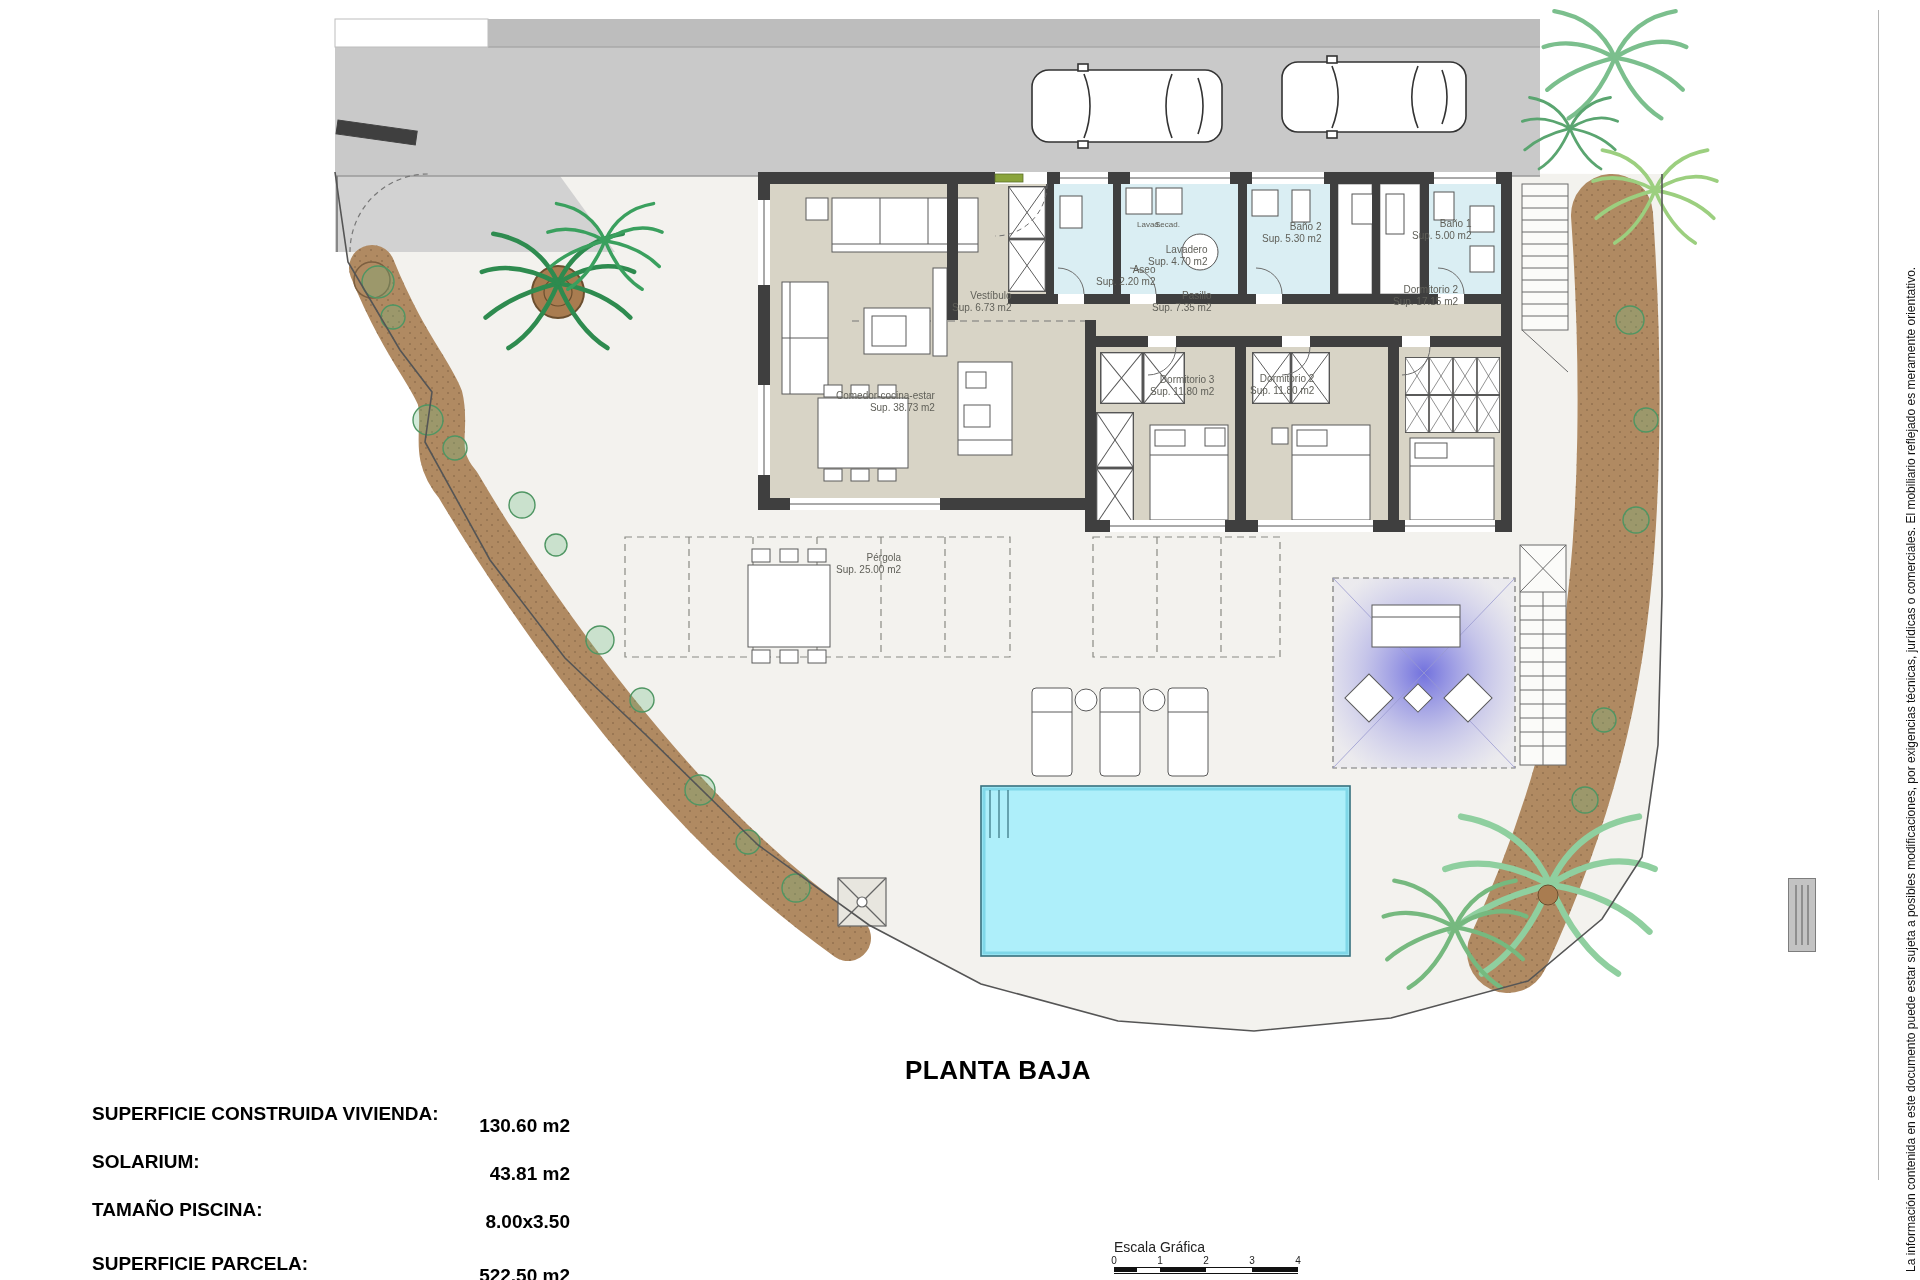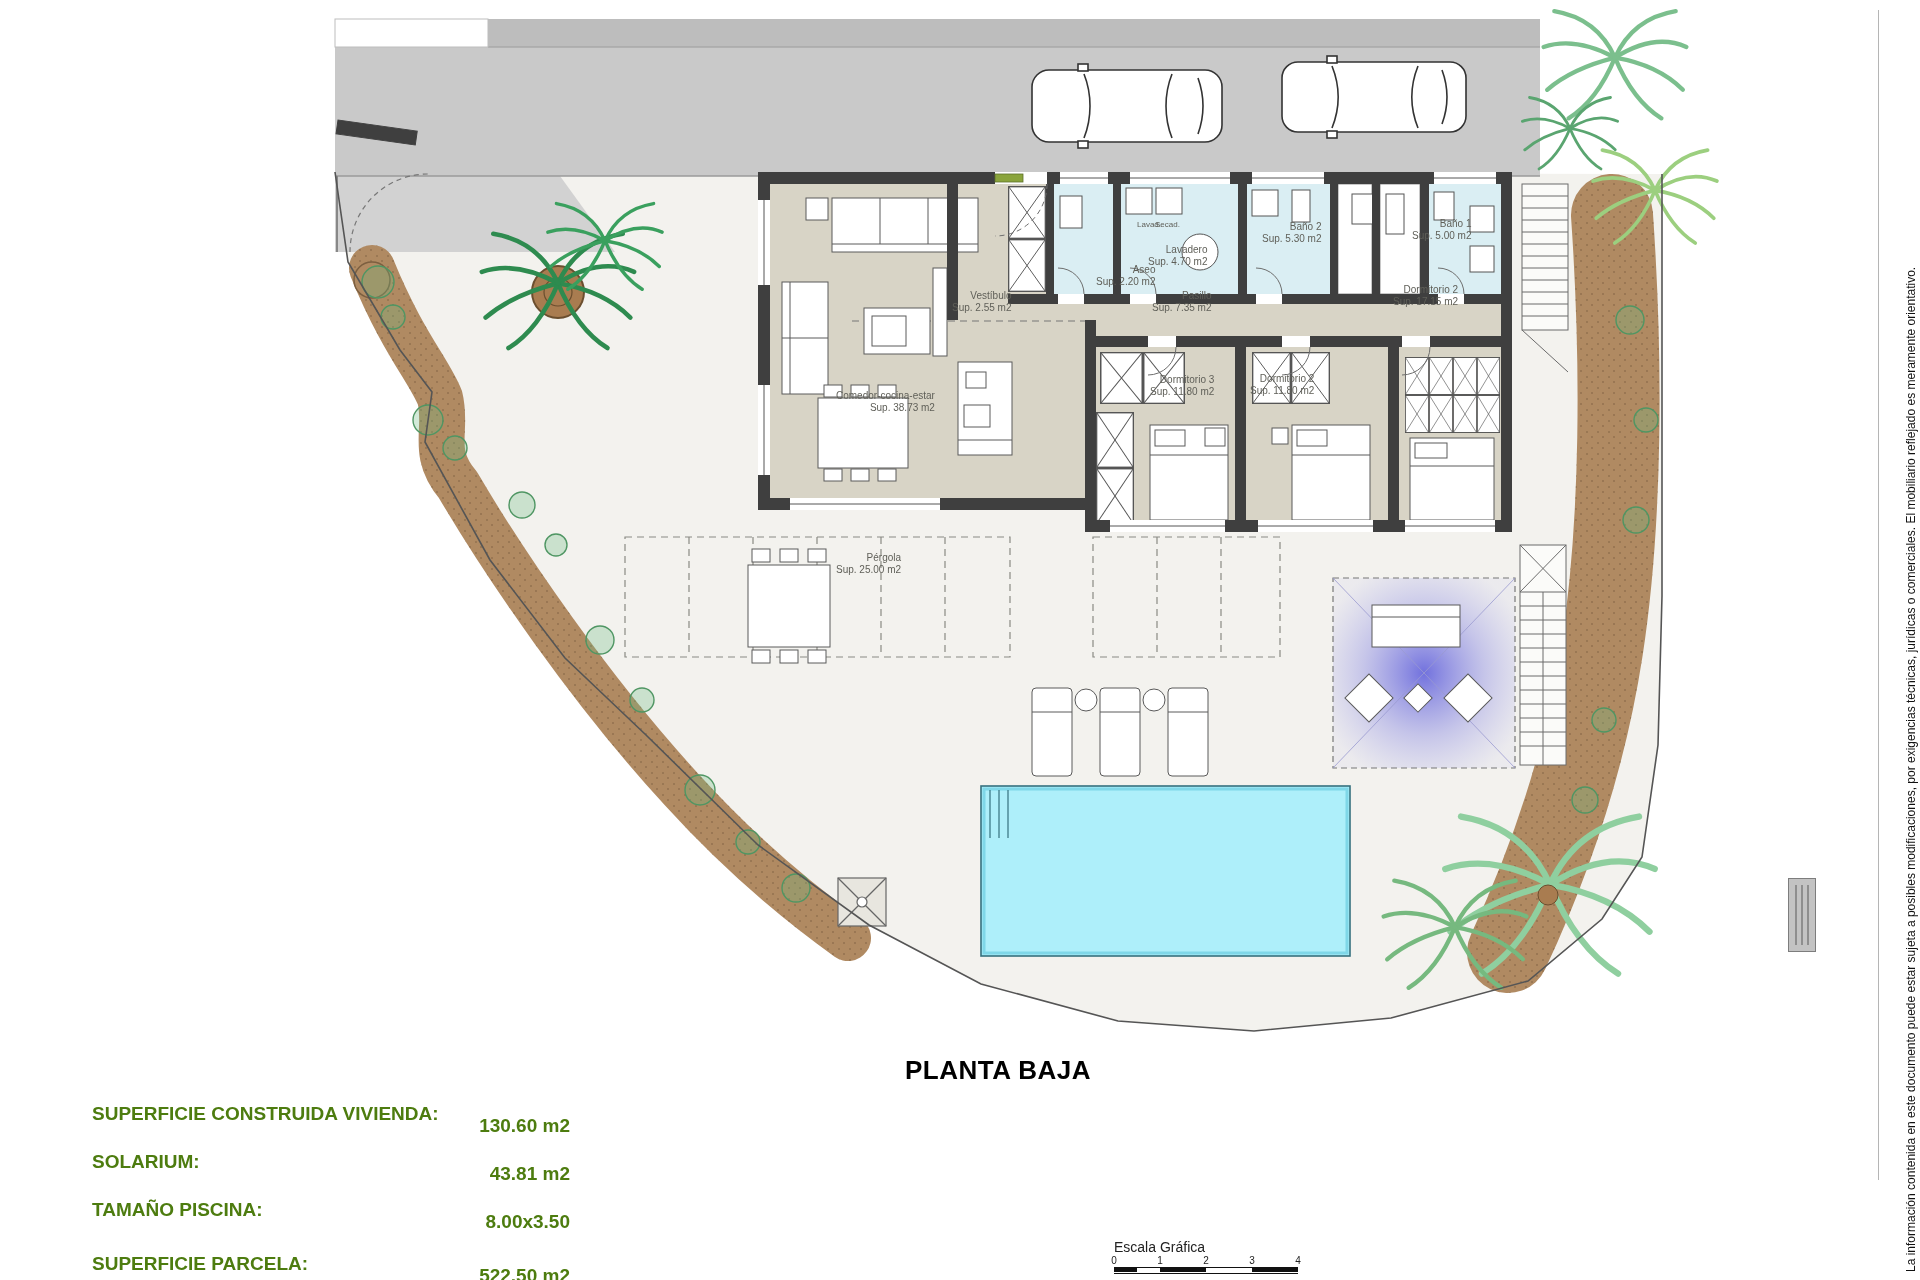--- a/index.html
+++ b/index.html
@@ -3,21 +3,21 @@
 <meta charset="utf-8">
 <style>
   html,body{margin:0;padding:0;background:#fff;}
   #stage{position:relative;width:1920px;height:1280px;background:#fff;overflow:hidden;
          font-family:"Liberation Sans",sans-serif;}
   svg{position:absolute;left:0;top:0;}
   .rl{position:absolute;font:10px/1.15 "Liberation Sans",sans-serif;color:#5f5f58;white-space:nowrap;text-align:right;}
   .tiny{position:absolute;font:8px/1 "Liberation Sans",sans-serif;color:#5f5f58;white-space:nowrap;margin-left:15px;}
   .title{position:absolute;left:905px;top:1056px;width:260px;text-align:left;
          font:bold 26px/1.1 "Liberation Sans",sans-serif;color:#000;letter-spacing:.5px;}
-  .inforow{position:absolute;left:92px;width:478px;font:bold 19px/1 "Liberation Sans",sans-serif;color:#4d7c0f;}
+  .inforow{position:absolute;left:92px;width:478px;font:bold 19px/1 "Liberation Sans",sans-serif;color:#000000;}
   .inforow .val{position:absolute;right:0;top:12px;}
   .scalebar{position:absolute;left:1114px;top:1239px;width:184px;font-family:"Liberation Sans",sans-serif;color:#222;}
   .scalebar .cap{font-size:14px;}
   .sticks{position:relative;height:12px;font-size:10px;}
   .sticks span{position:absolute;transform:translateX(-50%);}
   .sbar{position:relative;height:6px;border-bottom:1px solid #111;}
   .sbar div{position:absolute;top:0;height:5px;}
   .sbar .f{background:#111;}
   .sbar .o{border-top:1px solid #111;height:4px;}
   .disc{position:absolute;right:2px;top:0;height:1272px;writing-mode:vertical-rl;transform:rotate(180deg);
@@ -406,21 +406,21 @@
     </g>
   </g>
 </svg>
 
 <div class="rl" style="left:836px;top:390px">
   <div>Comedor-cocina-estar</div>
   <div>Sup. 38.73 m2</div>
 </div>
 <div class="rl" style="left:952px;top:290px">
   <div>Vestíbulo</div>
-  <div>Sup. 2.55 m2</div>
+  <div>Sup. 6.73 m2</div>
 </div>
 <div class="rl" style="left:1096px;top:264px">
   <div>Aseo</div>
   <div>Sup. 2.20 m2</div>
 </div>
 <div class="rl" style="left:1148px;top:244px">
   <div>Lavadero</div>
   <div>Sup. 4.70 m2</div>
 </div>
 <div class="rl" style="left:1152px;top:290px">

